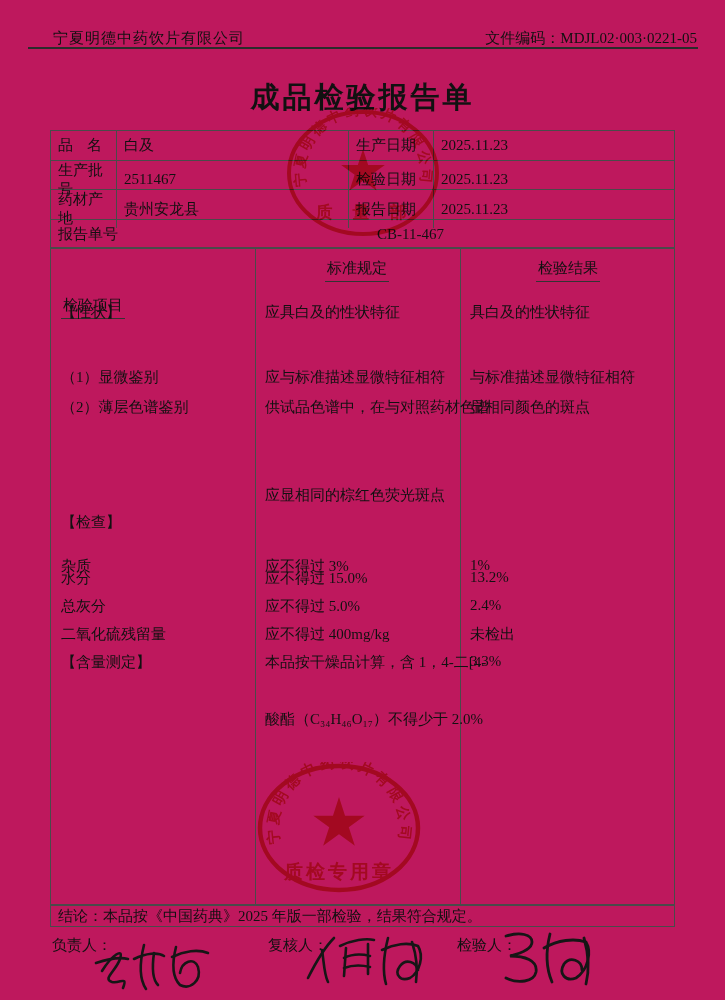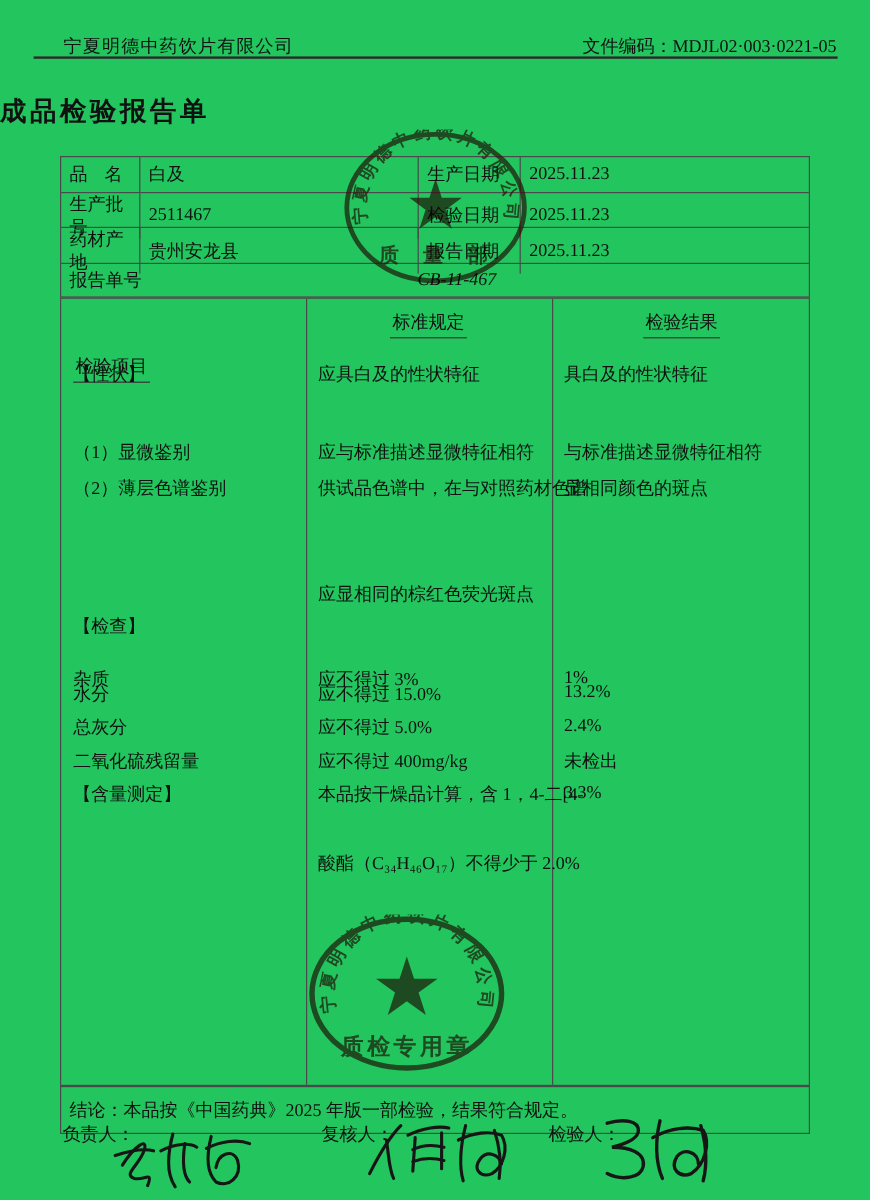--- a/index.html
+++ b/index.html
@@ -1,56 +1,56 @@
 <!DOCTYPE html>
 <html><head>
 <meta charset="utf-8">
 <style>
   * { margin:0; padding:0; box-sizing:border-box; }
   body { background:#e8e8e8; font-family:"Liberation Serif","DejaVu Serif",serif; color:#111; }
-  .page { position:relative; width:725px; height:1000px; background:#22c55e; overflow:hidden; }
+  .page { position:relative; width:725px; height:1000px; background:#be185d; overflow:hidden; }
 
   
   .hdr-company { position:absolute; left:53px; top:29px; font-size:15px; letter-spacing:1px; }
   .hdr-code { position:absolute; right:28px; top:29px; font-size:15px; }
   .hdr-rule { position:absolute; left:28px; top:47px; width:670px; height:2px; background:#2b2b2b; }
 
   
-  .doc-title { position:absolute; left:0; top:78px; width:100%; 
-               font-size:22px; font-weight:bold; letter-spacing:3px; }
+  .doc-title { position:absolute; left:0; top:78px; width:100%; text-align:center;
+               font-size:29px; font-weight:bold; letter-spacing:3px; }
 
   
   .info-table { position:absolute; left:50px; top:130px; width:625px; height:118px;
                 border:1px solid #4a4a4a; font-size:15px; }
   .irow { display:grid; grid-template-columns:65px 232px 85px 1fr; height:29.5px;
           border-bottom:1px solid #4a4a4a; align-items:center; }
   .irow:last-child { border-bottom:none; grid-template-columns:1fr; position:relative; }
   .icell { height:100%; display:flex; align-items:center; padding-left:7px; }
   .icell.bl { border-left:1px solid #4a4a4a; }
   .lbl-spread { display:flex; justify-content:space-between; width:44px; }
   .report-no-label { position:absolute; left:7px; top:50%; transform:translateY(-50%); }
-  .report-no-value { position:absolute; left:297px; top:50%; transform:translateY(-50%);font-style:italic; }
+  .report-no-value { position:absolute; left:326px; top:50%; transform:translateY(-50%); }
 
   
   .main-table { position:absolute; left:50px; top:248px; width:625px; height:657px;
                 border:1px solid #4a4a4a; font-size:15px; }
   .vline { position:absolute; top:0; bottom:0; width:1px; background:#4a4a4a; }
   .v1 { left:204px; } .v2 { left:409px; }
   .mt-head { position:absolute; top:10px; left:0; width:100%; }
   .mt-head span { border-bottom:1px solid #333; padding:0 2px 3px 2px; }
   .mh1 { position:absolute; left:10px;margin-top:37px; }
   .mh2 { position:absolute; left:306px; transform:translateX(-50%); }
   .mh3 { position:absolute; left:517px; transform:translateX(-50%); }
   .tline { position:absolute; left:0; width:100%; height:20px; }
   .tline .c1 { position:absolute; left:10px; white-space:nowrap; }
   .tline .c2 { position:absolute; left:214px; white-space:nowrap; }
   .tline .c3 { position:absolute; left:419px; white-space:nowrap; }
 
   
-  .conclusion { position:absolute; left:50px; top:905px; width:625px; height:40px;
+  .conclusion { position:absolute; left:50px; top:905px; width:625px; height:22px;
                 border:1px solid #4a4a4a; font-size:15px; display:flex; align-items:center;
                 padding-left:7px; }
   .sig-label { position:absolute; font-size:15px; top:936px; }
   .sl1 { left:52px; } .sl2 { left:268px; } .sl3 { left:457px; }
   .sig-svg { position:absolute; }
 
   
   .stamp { position:absolute; mix-blend-mode:multiply; opacity:.85; pointer-events:none; }
 </style>
 </head>

